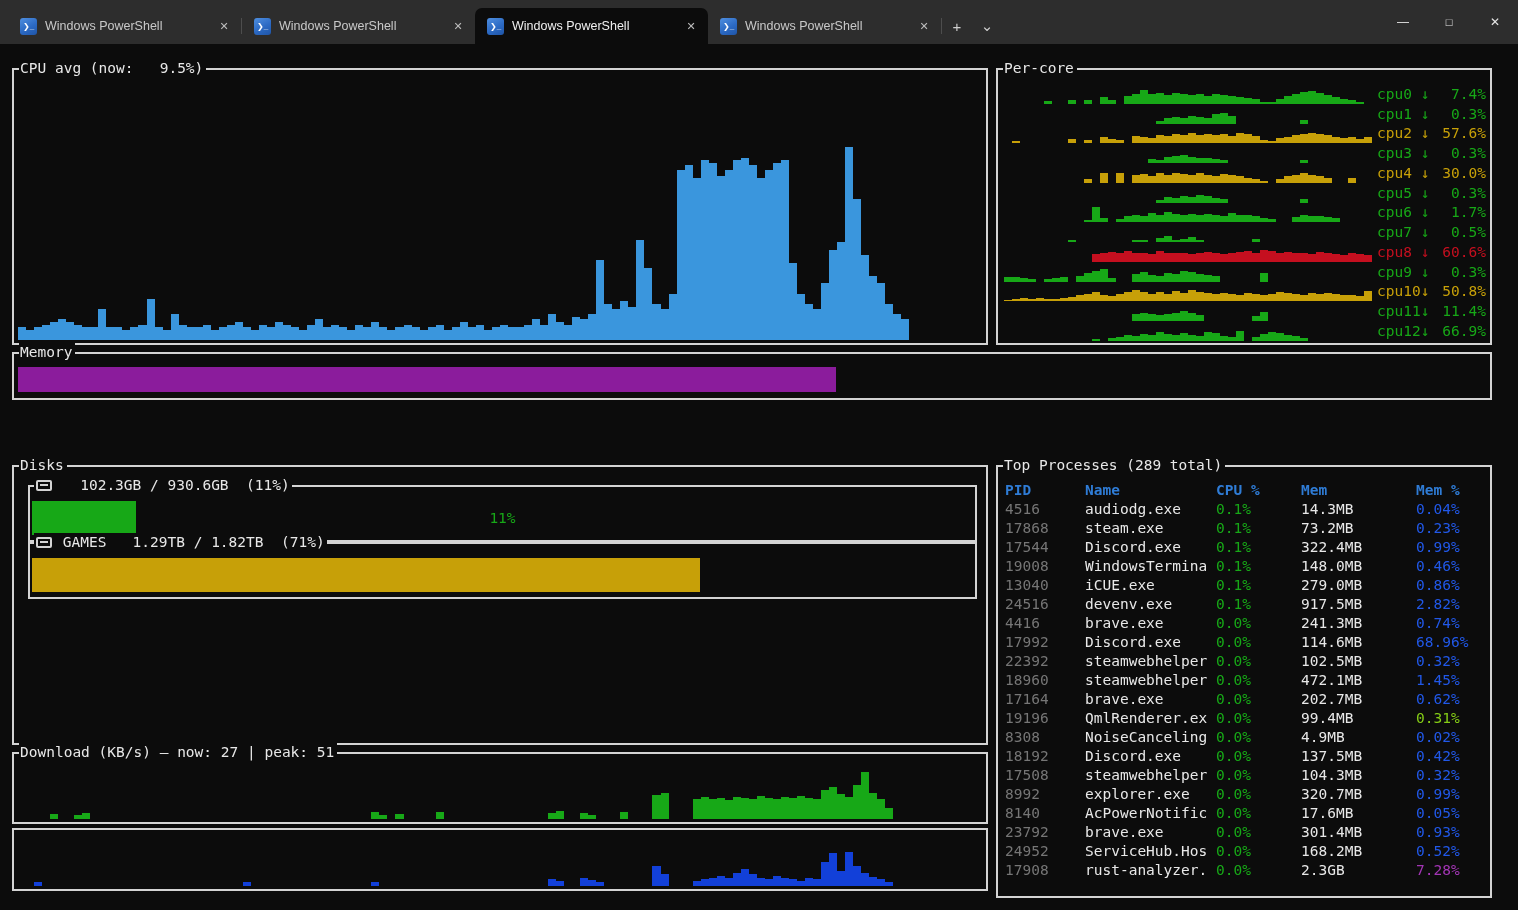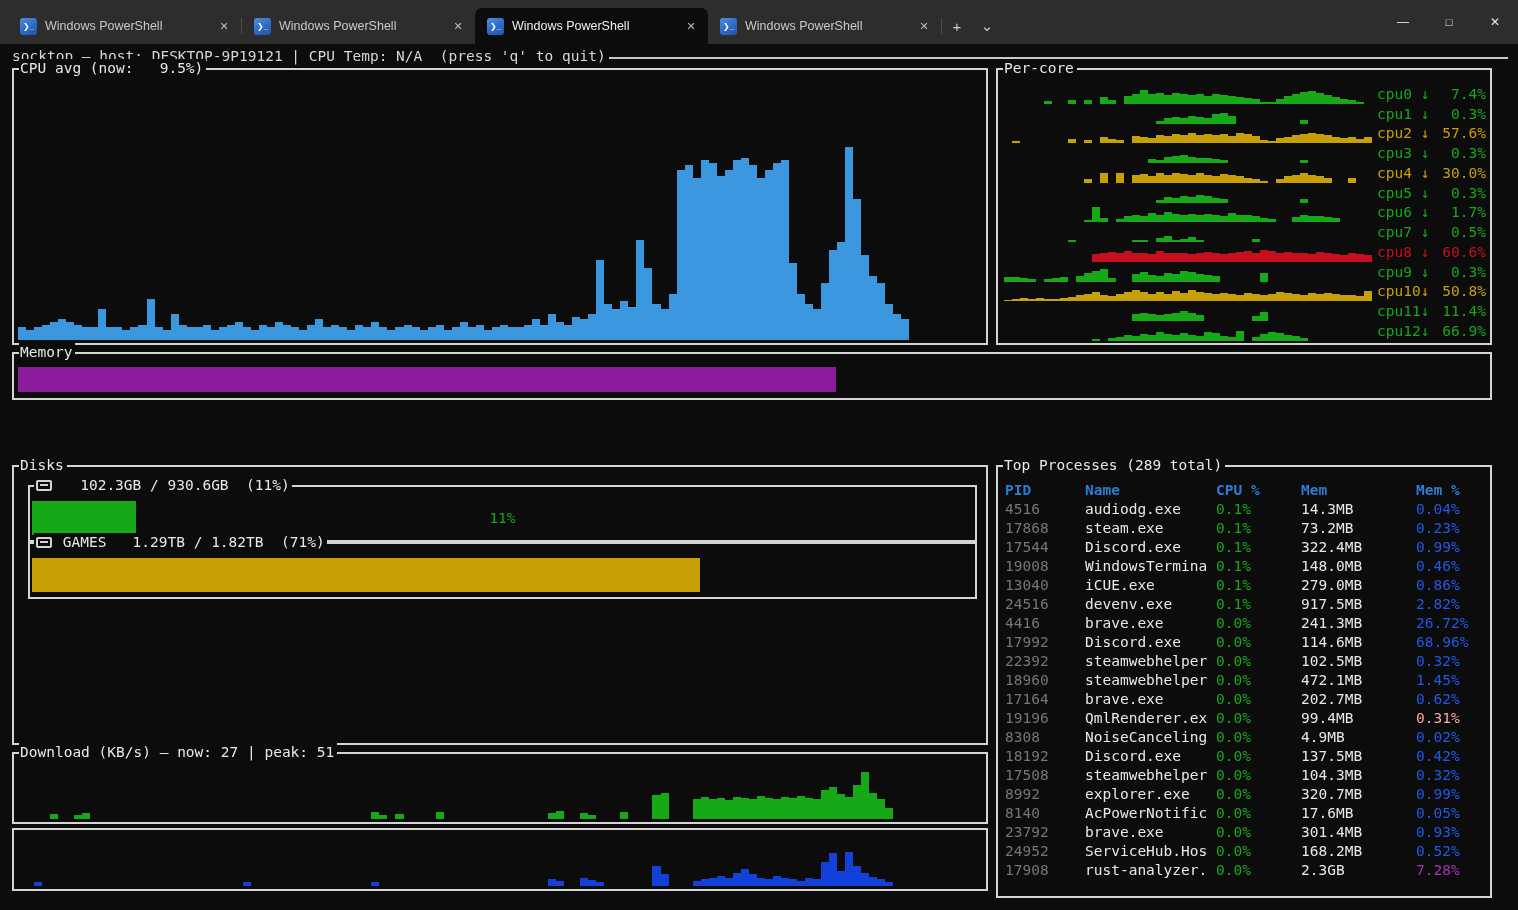--- a/index.html
+++ b/index.html
@@ -106,24 +106,20 @@
     <div class="tabmenu-btn">⌄</div>
     <div class="win-controls">
       <div class="win-btn">—</div>
       <div class="win-btn" style="font-size:11px;">□</div>
       <div class="win-btn">✕</div>
     </div>
   </div>
 
   <div class="term">
 
-    <div class="app-header">
-      <span>socktop — host: DESKTOP-9P19121 | CPU Temp: N/A  (press 'q' to quit)</span>
-      <span class="dash-fill"></span>
-    </div>
 
     <div class="panel" style="left:12px; top:24px; width:976px; height:277px;">
       <div class="panel-title">CPU avg (now:   9.5%)</div>
       <div class="chart" style="left:4px; right:4px; top:13px; bottom:3px;">
           <i style="height: 5%; background: rgb(58, 150, 221);"></i>
           <i style="height: 4%; background: rgb(58, 150, 221);"></i>
           <i style="height: 5%; background: rgb(58, 150, 221);"></i>
           <i style="height: 6%; background: rgb(58, 150, 221);"></i>
           <i style="height: 7%; background: rgb(58, 150, 221);"></i>
           <i style="height: 8%; background: rgb(58, 150, 221);"></i>
@@ -947,26 +943,26 @@
     <div class="panel" style="left:996px; top:421px; width:496px; height:433px;">
       <div class="panel-title">Top Processes (289 total)</div>
       <div class="proc-table" id="proc-table">
           <div class="proc-row header"><span style="color: rgb(47, 124, 214);">PID</span><span style="color: rgb(47, 124, 214);">Name</span><span style="color: rgb(47, 124, 214);">CPU %</span><span style="color: rgb(47, 124, 214);">Mem</span><span style="color: rgb(47, 124, 214);">Mem %</span></div>
           <div class="proc-row"><span class="c-pid">4516</span><span class="c-name">audiodg.exe</span><span class="c-cpu">0.1%</span><span class="c-mem">14.3MB</span><span class="c-mempct" style="color: rgb(33, 88, 232);">0.04%</span></div>
           <div class="proc-row"><span class="c-pid">17868</span><span class="c-name">steam.exe</span><span class="c-cpu">0.1%</span><span class="c-mem">73.2MB</span><span class="c-mempct" style="color: rgb(33, 88, 232);">0.23%</span></div>
           <div class="proc-row"><span class="c-pid">17544</span><span class="c-name">Discord.exe</span><span class="c-cpu">0.1%</span><span class="c-mem">322.4MB</span><span class="c-mempct" style="color: rgb(33, 88, 232);">0.99%</span></div>
           <div class="proc-row"><span class="c-pid">19008</span><span class="c-name">WindowsTermina</span><span class="c-cpu">0.1%</span><span class="c-mem">148.0MB</span><span class="c-mempct" style="color: rgb(33, 88, 232);">0.46%</span></div>
           <div class="proc-row"><span class="c-pid">13040</span><span class="c-name">iCUE.exe</span><span class="c-cpu">0.1%</span><span class="c-mem">279.0MB</span><span class="c-mempct" style="color: rgb(33, 88, 232);">0.86%</span></div>
           <div class="proc-row"><span class="c-pid">24516</span><span class="c-name">devenv.exe</span><span class="c-cpu">0.1%</span><span class="c-mem">917.5MB</span><span class="c-mempct" style="color: rgb(33, 88, 232);">2.82%</span></div>
-          <div class="proc-row"><span class="c-pid">4416</span><span class="c-name">brave.exe</span><span class="c-cpu">0.0%</span><span class="c-mem">241.3MB</span><span class="c-mempct" style="color: rgb(33, 88, 232);">26.72%</span></div>
+          <div class="proc-row"><span class="c-pid">4416</span><span class="c-name">brave.exe</span><span class="c-cpu">0.0%</span><span class="c-mem">241.3MB</span><span class="c-mempct" style="color: rgb(33, 88, 232);">0.74%</span></div>
           <div class="proc-row"><span class="c-pid">17992</span><span class="c-name">Discord.exe</span><span class="c-cpu">0.0%</span><span class="c-mem">114.6MB</span><span class="c-mempct" style="color: rgb(33, 88, 232);">68.96%</span></div>
           <div class="proc-row"><span class="c-pid">22392</span><span class="c-name">steamwebhelper</span><span class="c-cpu">0.0%</span><span class="c-mem">102.5MB</span><span class="c-mempct" style="color: rgb(33, 88, 232);">0.32%</span></div>
           <div class="proc-row"><span class="c-pid">18960</span><span class="c-name">steamwebhelper</span><span class="c-cpu">0.0%</span><span class="c-mem">472.1MB</span><span class="c-mempct" style="color: rgb(33, 88, 232);">1.45%</span></div>
           <div class="proc-row"><span class="c-pid">17164</span><span class="c-name">brave.exe</span><span class="c-cpu">0.0%</span><span class="c-mem">202.7MB</span><span class="c-mempct" style="color: rgb(33, 88, 232);">0.62%</span></div>
-          <div class="proc-row"><span class="c-pid">19196</span><span class="c-name">QmlRenderer.ex</span><span class="c-cpu">0.0%</span><span class="c-mem">99.4MB</span><span class="c-mempct" style="color: #fca5a5;">0.31%</span></div>
+          <div class="proc-row"><span class="c-pid">19196</span><span class="c-name">QmlRenderer.ex</span><span class="c-cpu">0.0%</span><span class="c-mem">99.4MB</span><span class="c-mempct" style="color: #84cc16;">0.31%</span></div>
           <div class="proc-row"><span class="c-pid">8308</span><span class="c-name">NoiseCanceling</span><span class="c-cpu">0.0%</span><span class="c-mem">4.9MB</span><span class="c-mempct" style="color: rgb(33, 88, 232);">0.02%</span></div>
           <div class="proc-row"><span class="c-pid">18192</span><span class="c-name">Discord.exe</span><span class="c-cpu">0.0%</span><span class="c-mem">137.5MB</span><span class="c-mempct" style="color: rgb(33, 88, 232);">0.42%</span></div>
           <div class="proc-row"><span class="c-pid">17508</span><span class="c-name">steamwebhelper</span><span class="c-cpu">0.0%</span><span class="c-mem">104.3MB</span><span class="c-mempct" style="color: rgb(33, 88, 232);">0.32%</span></div>
           <div class="proc-row"><span class="c-pid">8992</span><span class="c-name">explorer.exe</span><span class="c-cpu">0.0%</span><span class="c-mem">320.7MB</span><span class="c-mempct" style="color: rgb(33, 88, 232);">0.99%</span></div>
           <div class="proc-row"><span class="c-pid">8140</span><span class="c-name">AcPowerNotific</span><span class="c-cpu">0.0%</span><span class="c-mem">17.6MB</span><span class="c-mempct" style="color: rgb(33, 88, 232);">0.05%</span></div>
           <div class="proc-row"><span class="c-pid">23792</span><span class="c-name">brave.exe</span><span class="c-cpu">0.0%</span><span class="c-mem">301.4MB</span><span class="c-mempct" style="color: rgb(33, 88, 232);">0.93%</span></div>
           <div class="proc-row"><span class="c-pid">24952</span><span class="c-name">ServiceHub.Hos</span><span class="c-cpu">0.0%</span><span class="c-mem">168.2MB</span><span class="c-mempct" style="color: rgb(33, 88, 232);">0.52%</span></div>
           <div class="proc-row"><span class="c-pid">17908</span><span class="c-name">rust-analyzer.</span><span class="c-cpu">0.0%</span><span class="c-mem">2.3GB</span><span class="c-mempct" style="color: rgb(163, 53, 181);">7.28%</span></div>
         </div>
     </div>

